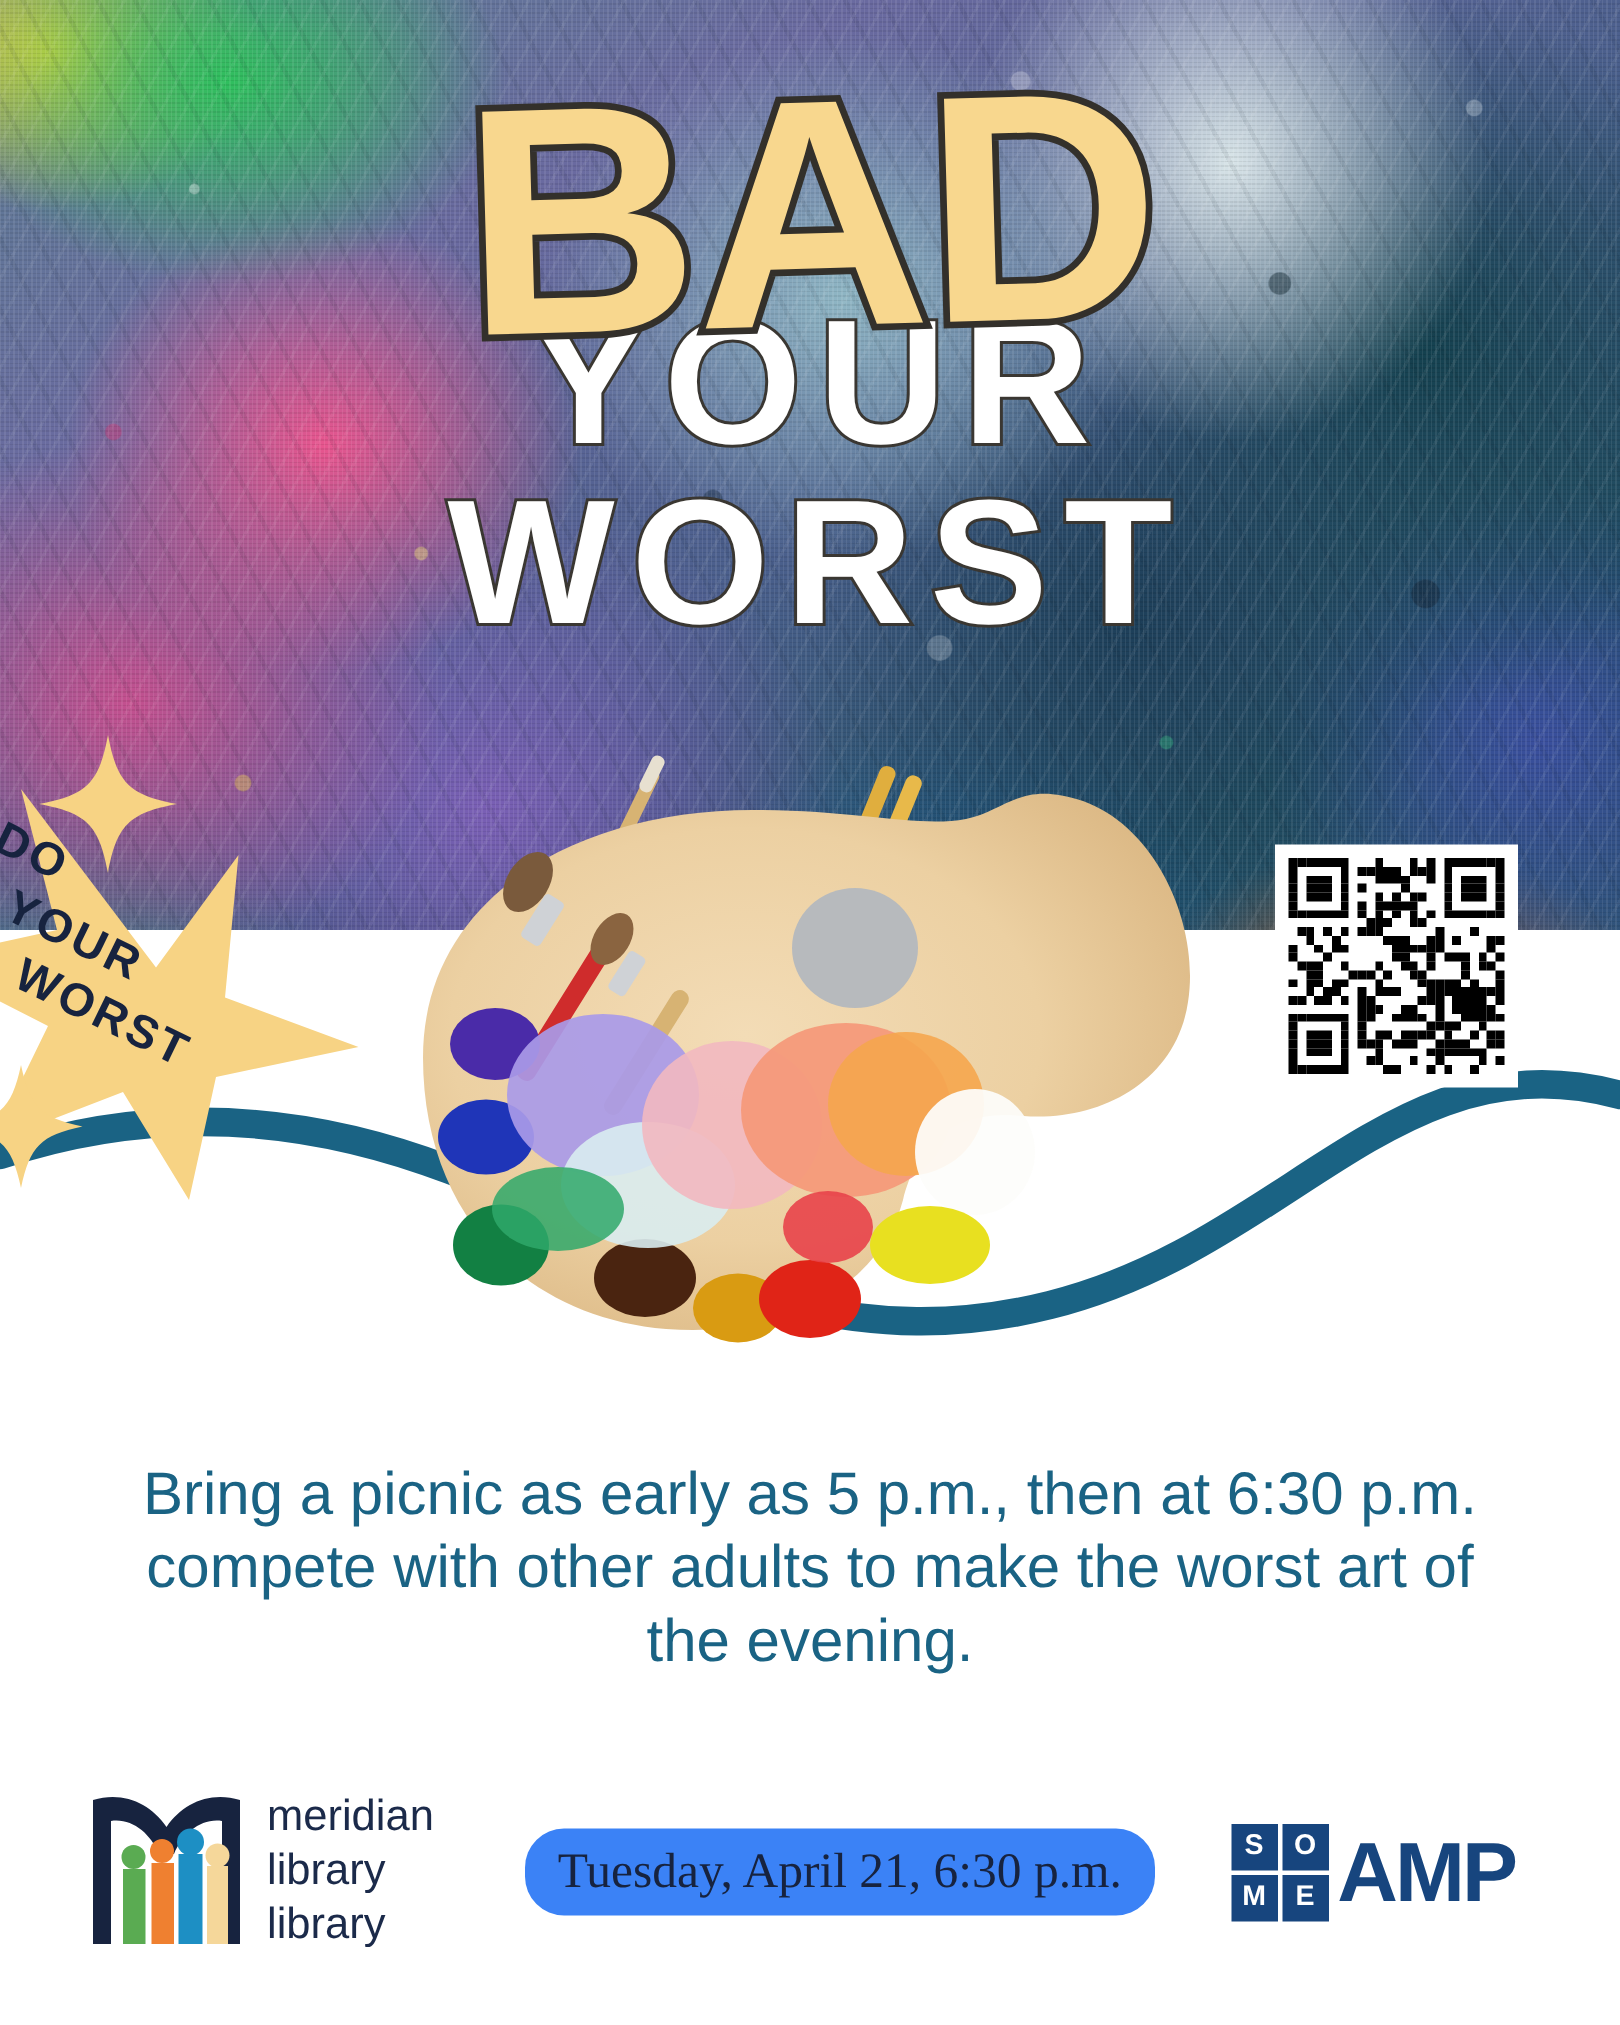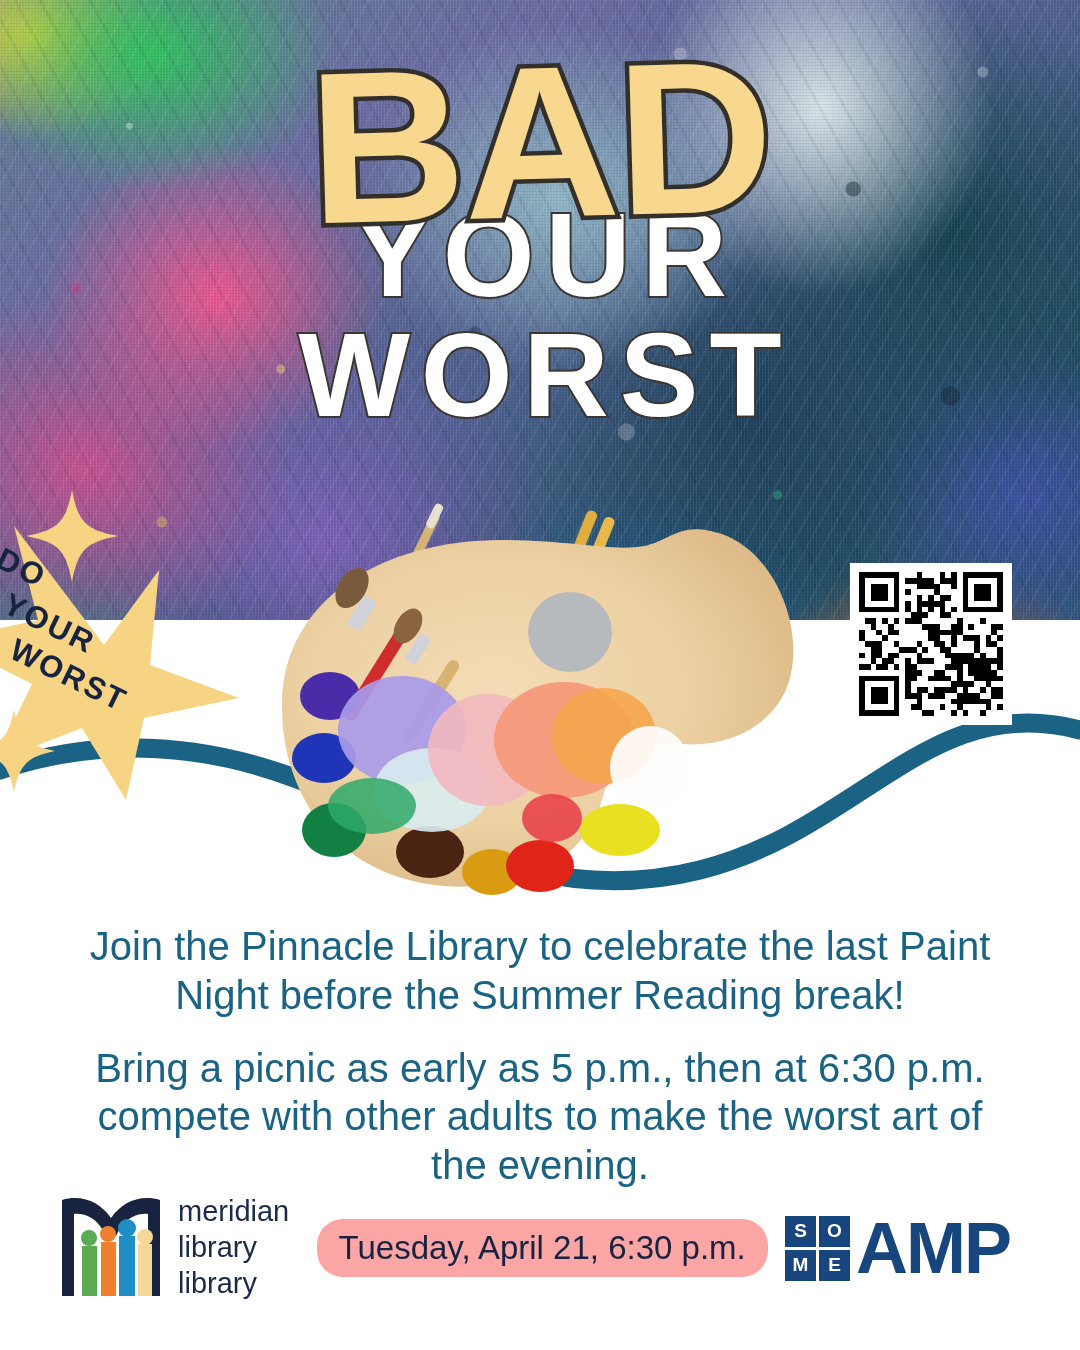--- a/index.html
+++ b/index.html
@@ -206,21 +206,21 @@
     top: 922px;
     width: 940px;
     text-align: center;
     color: #1A6384;
     font-family: "Liberation Sans", sans-serif;
     font-size: 40px;
     line-height: 1.22;
     font-weight: 400;
   }
   .body-copy p { margin: 0; }
-  .body-copy .para2 { margin-top: 24px; }
+  .body-copy .para2 { margin-top: 50px; }
 
   
   .footer {
     position: absolute;
     left: 0;
     top: 1178px;
     width: 1080px;
     height: 140px;
     display: flex;
     align-items: center;
@@ -242,23 +242,24 @@
   .date-badge {
     text-align: center;
     font-family: "Liberation Sans", sans-serif;
     font-size: 33px;
     line-height: 1.52;
     color: #17233f;
     margin-left: 10px;
   }
   .date-badge span {
     display: inline-block;
-    background: #fca5a5;
+    background: #3b82f6;
     padding: 4px 22px;
     border-radius: 26px;
+    font-family: Liberation Serif, serif;
   }
   .date-badge .line2 { margin-top: -2px; }
 
   .amp-logo { display: flex; align-items: center; gap: 6px; margin-right: 18px; }
   .some-grid {
     display: grid;
     grid-template-columns: 31px 31px;
     grid-template-rows: 31px 31px;
     gap: 3px;
   }
@@ -269,21 +270,21 @@
     font-size: 19px;
     font-weight: 700;
     display: flex;
     align-items: center;
     justify-content: center;
   }
   .amp-word {
     color: #17457E;
     font-family: "Liberation Sans", sans-serif;
     font-weight: 700;
-    font-size: 72px;
+    font-size: 56px;
     letter-spacing: -2px;
     line-height: .9;
   }
 </style>
 </head>
 <body>
 
 <div class="poster">
 
   <div class="art">
@@ -1001,21 +1002,20 @@
         <i></i>
         <i></i>
         <i class="on"></i>
         <i></i>
         <i></i>
         <i></i>
       </div>
   </div>
 
   <div class="body-copy">
-    <p class="para1">Join the Pinnacle Library to celebrate the last Paint Night before the Summer Reading break!</p>
     <p class="para2">Bring a picnic as early as 5 p.m., then at 6:30 p.m. compete with other adults to make the worst art of the evening.</p>
   </div>
 
   <div class="footer">
 
     <div class="mld-logo">
       <svg width="118" height="112" viewBox="0 0 118 112" aria-hidden="true">
         <path d="M10,8 C30,2 48,10 59,26 C70,10 88,2 108,8 L108,104 L96,104 L96,22
                  C82,20 70,30 64,44 L54,44 C48,30 36,20 22,22 L22,104 L10,104 Z" fill="#17233f"></path>
         <rect x="30" y="54" width="15" height="50" fill="#5aab52"></rect>

